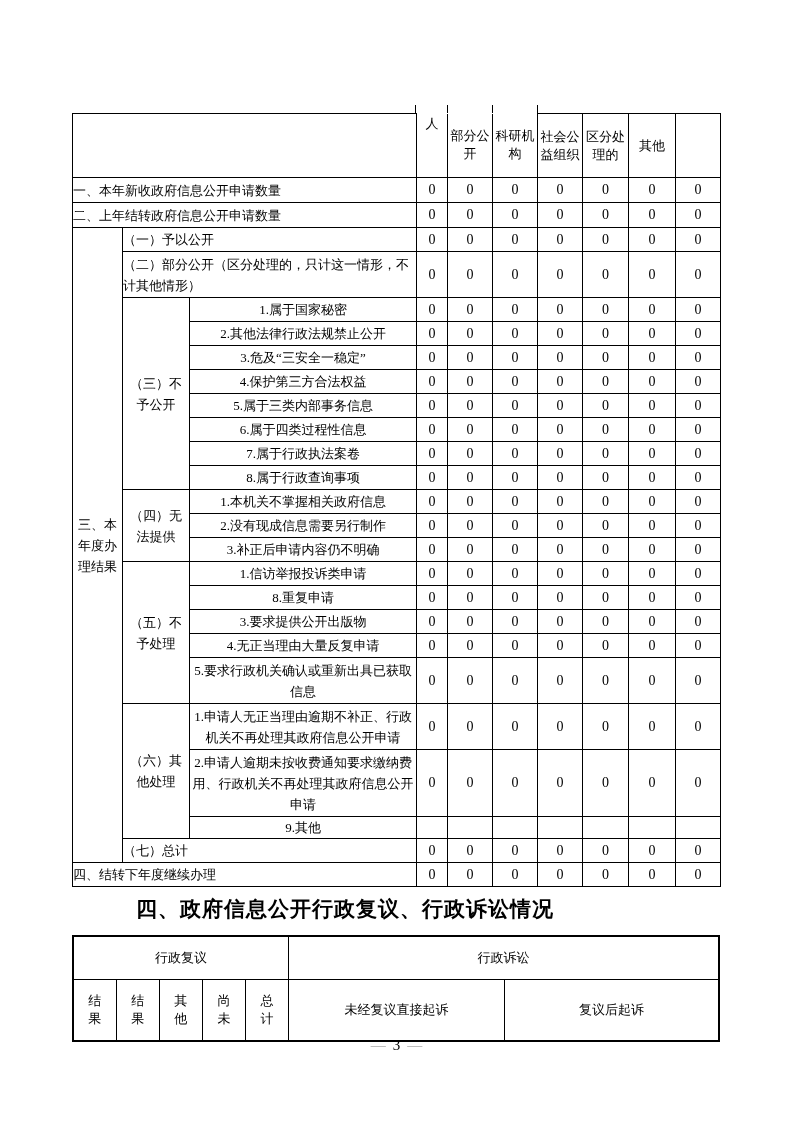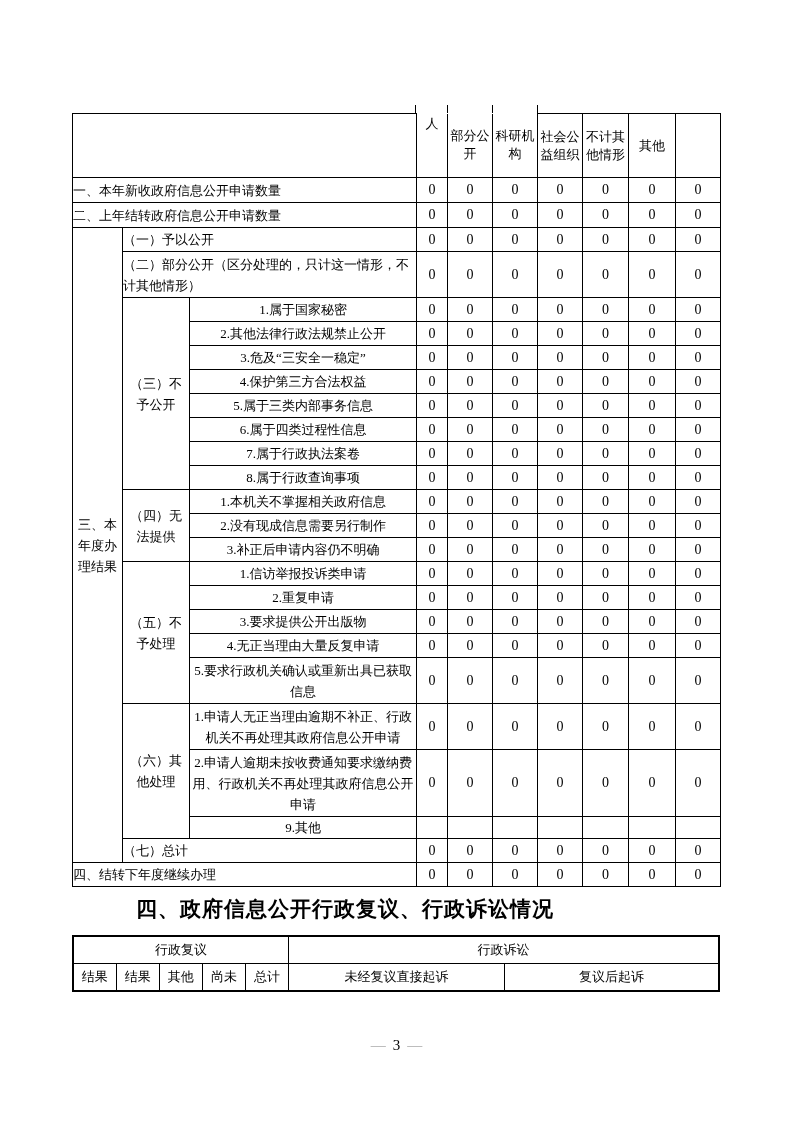--- a/index.html
+++ b/index.html
@@ -43,21 +43,21 @@
     white-space:nowrap;
   }
 
   
   table.t2 {
     border-collapse:collapse; table-layout:fixed; width:648px;
     margin-top:14px; border:2px solid #000;
   }
   .t2 td {
     border:1px solid #000; font-size:13px; text-align:center;
-    vertical-align:middle; height:26px; padding:4px; overflow:hidden;
+    vertical-align:middle; height:26px; padding:12px; overflow:hidden;
   }
 
   
   .footer {
     position:absolute; top:1036px; left:0; width:793px;
     text-align:center; font-size:15px; line-height:18px;
   }
   .footer .dash { color:#a8a8a8; padding:0 7px; }
 </style>
 </head>
@@ -79,21 +79,21 @@
           <col style="width:47px">
           <col style="width:45px">
       </colgroup>
       <tbody>
           <tr class="h64">
         <th colspan="3"></th>
         <th class="no-top top-align">人</th>
         <th class="no-top">部分公开</th>
         <th class="no-top">科研机构</th>
         <th>社会公益组织</th>
-        <th>不计其他情形</th>
+        <th>区分处理的</th>
         <th>其他</th>
         <th></th>
       </tr>
 
       <tr class="h25">
         <td colspan="3" class="lbl l1">一、本年新收政府信息公开申请数量</td>
         <td class="val">0</td>
         <td class="val">0</td>
         <td class="val">0</td>
         <td class="val">0</td>
@@ -260,21 +260,21 @@
         <td class="lbl l3">1.信访举报投诉类申请</td>
         <td class="val">0</td>
         <td class="val">0</td>
         <td class="val">0</td>
         <td class="val">0</td>
         <td class="val">0</td>
         <td class="val">0</td>
         <td class="val">0</td>
       </tr>
       <tr class="h24">
-        <td class="lbl l3">2.重复申请</td>
+        <td class="lbl l3">8.重复申请</td>
         <td class="val">0</td>
         <td class="val">0</td>
         <td class="val">0</td>
         <td class="val">0</td>
         <td class="val">0</td>
         <td class="val">0</td>
         <td class="val">0</td>
       </tr>
       <tr class="h24">
         <td class="lbl l3">3.要求提供公开出版物</td>

